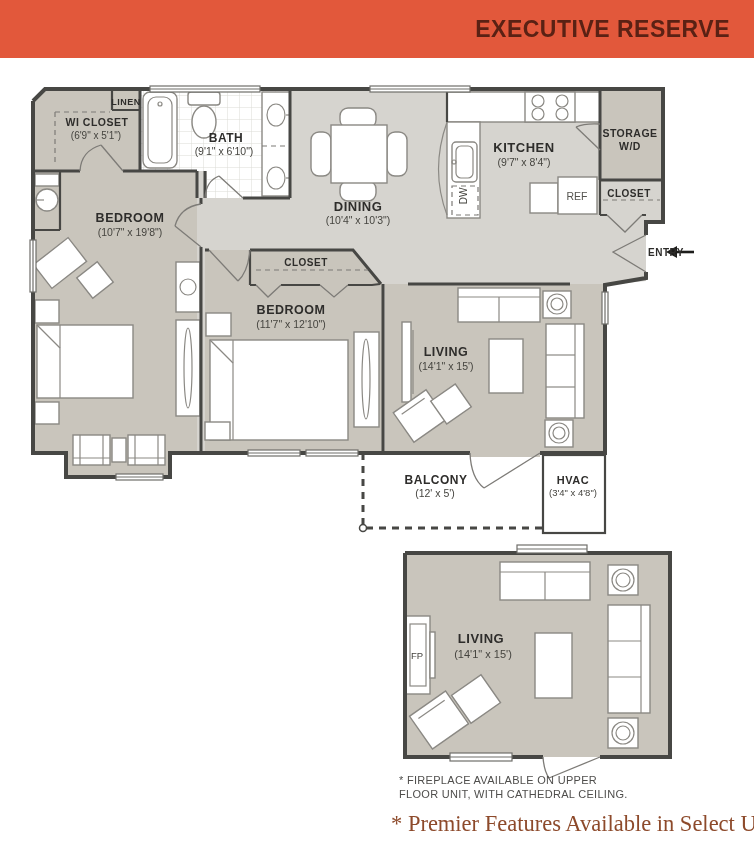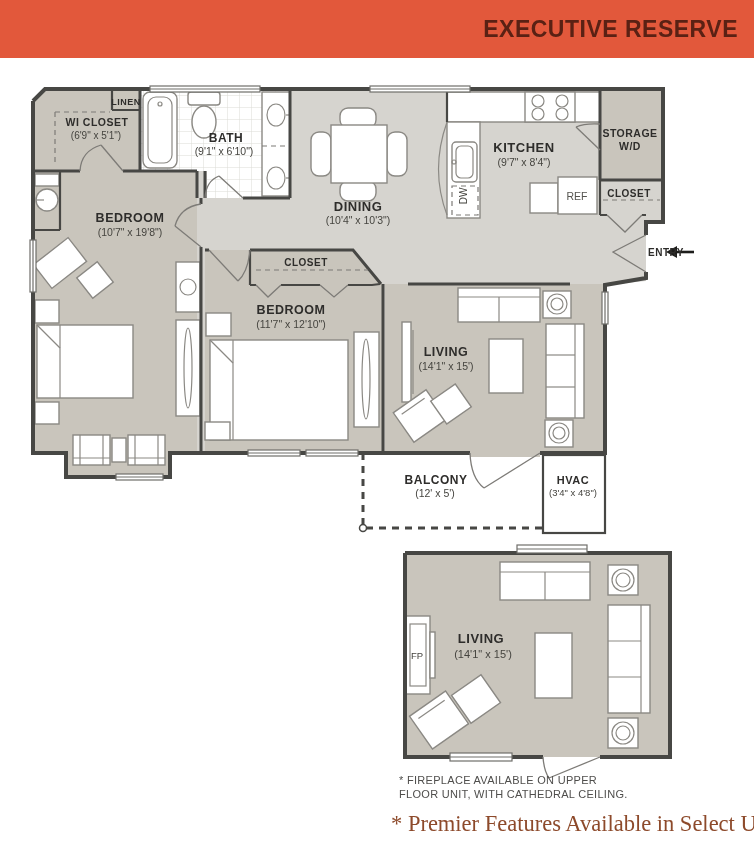--- a/index.html
+++ b/index.html
@@ -1,19 +1,19 @@
 <!DOCTYPE html>
 <html><head>
 <meta charset="utf-8">
 <style>
   html,body{margin:0;padding:0;background:#ffffff;}
   #stage{position:relative;width:754px;height:844px;background:#ffffff;overflow:hidden;
          font-family:"Liberation Sans",sans-serif;}
   #banner{position:absolute;left:0;top:0;width:754px;height:58px;background:#e2583b;
-          display:flex;align-items:center;justify-content:flex-end;box-sizing:border-box;padding-right:16px;}
+          display:flex;align-items:center;justify-content:flex-end;box-sizing:border-box;padding-right:24px;}
   #banner .title{color:#5a2114;font-size:23px;font-weight:600;letter-spacing:.5px;}
   svg{position:absolute;left:0;top:0;}
   .wall{stroke:#474744;fill:none;}
   .w4{stroke-width:4px;} .w3{stroke-width:3px;} .w2{stroke-width:2.2px;}
   .furn{fill:#ffffff;stroke:#8b8984;stroke-width:1.4px;}
   .furnl{fill:none;stroke:#8b8984;stroke-width:1.2px;}
   .door{fill:none;stroke:#7d7b77;stroke-width:1.3px;}
   .dash{stroke:#7d7b77;stroke-width:1.2px;stroke-dasharray:5,4;fill:none;}
   .roomlabel{fill:#2e2d2b;font-weight:bold;letter-spacing:.5px;}
   .dims{fill:#45443f;}

